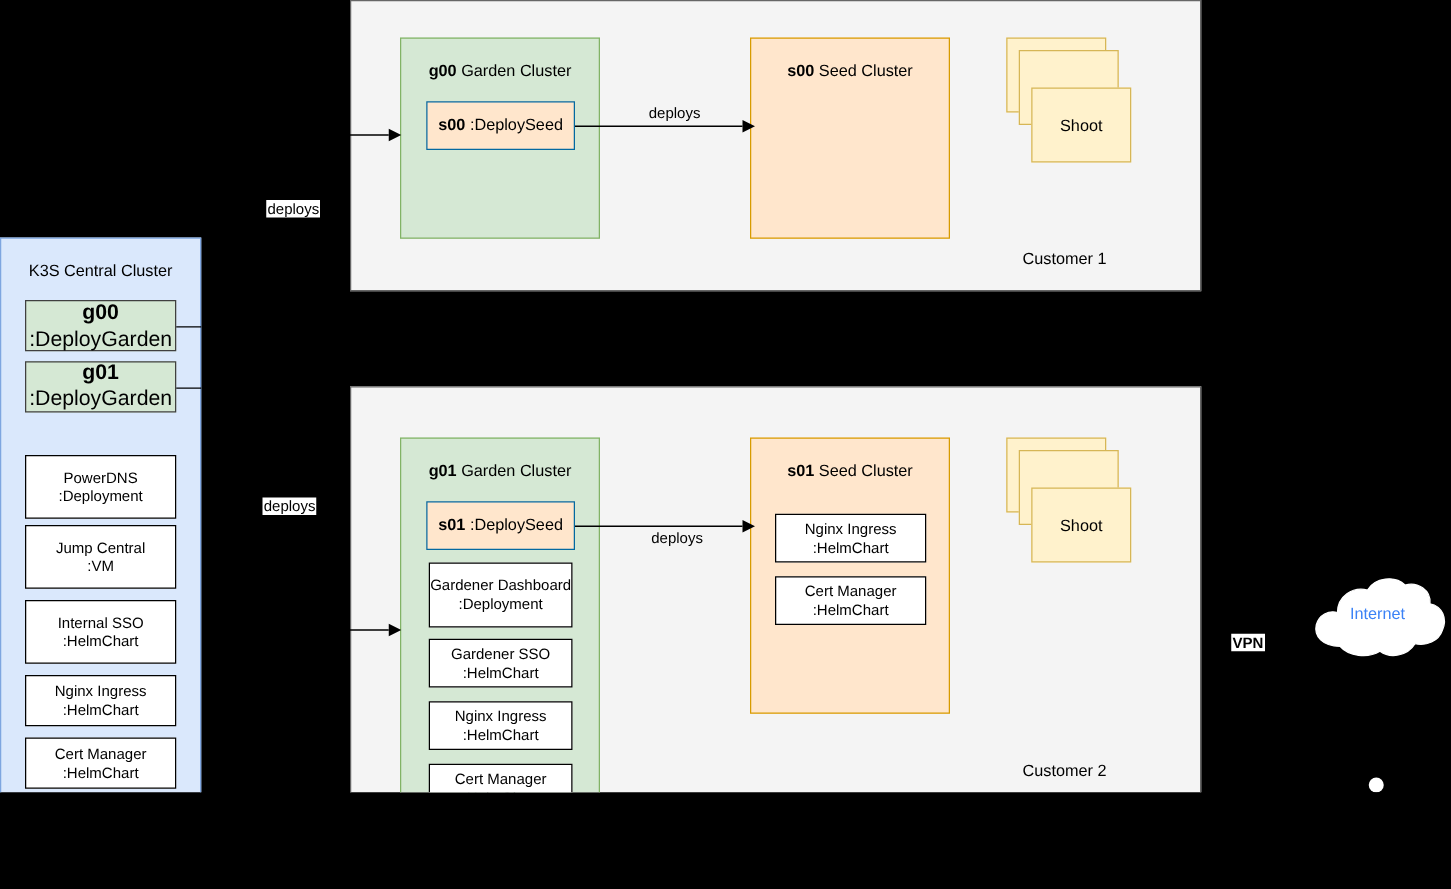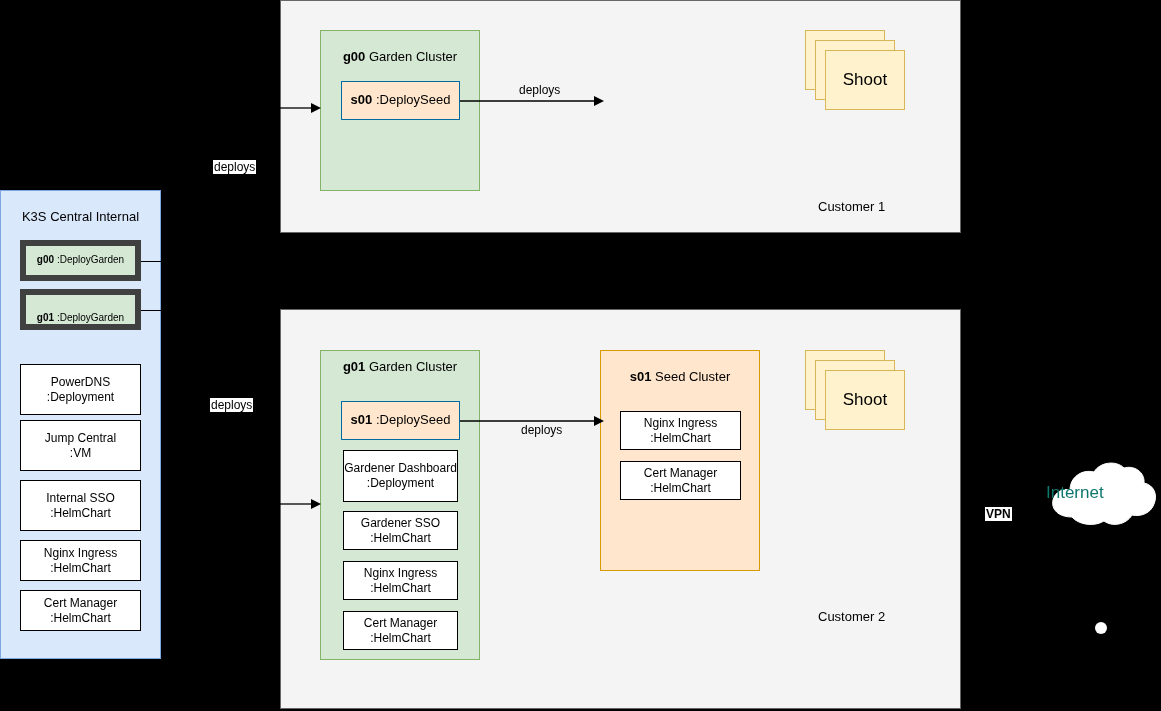--- a/index.html
+++ b/index.html
@@ -8,24 +8,23 @@
     padding: 0;
     background: #000000;
   }
   body {
     font-family: "Liberation Sans", sans-serif;
     -webkit-font-smoothing: antialiased;
   }
   #canvas {
     position: relative;
     width: 1161px;
-    height: 711px;
+    height: 634px;
     background: #000000;
     overflow: hidden;
-    border-radius: 18px;
   }
 
   
   .abs { position: absolute; box-sizing: border-box; }
 
   
   .panel {
     background: #f4f4f4;
     border: 1px solid #666666;
   }
@@ -53,22 +52,22 @@
     display: flex;
     align-items: center;
     justify-content: center;
     text-align: center;
     font-size: 12px;
     color: #000000;
     line-height: 1.25;
   }
   .node.green {
     background: #d5e8d4;
-    border: 6px solid #404040;
-    font-size: 10px;
+    border: 1px solid #404040;
+    font-size: 17px;
   }
   .node.orange {
     background: #ffe6cc;
     border: 1px solid #0369a1;
     font-size: 13px;
   }
   .node .nl { display: block; }
 
   
   .cluster-title {
@@ -84,22 +83,23 @@
 
   
   .shoot-card {
     background: #fff2cc;
     border: 1px solid #d6b656;
   }
   .shoot-card.front {
     display: flex;
     align-items: center;
     justify-content: center;
-    font-size: 17px;
+    font-size: 13px;
     color: #000000;
+    margin-top: 20px;
   }
 
   
   .label {
     position: absolute;
     font-size: 13px;
     color: #000000;
     white-space: nowrap;
     text-align: right;
   }
@@ -114,22 +114,23 @@
     position: absolute;
     height: 0;
     border-top: 1px solid #000000;
   }
 
   
   .cloud-wrap { position: absolute; }
   .cloud-text {
     position: absolute;
     left: 0; right: 0;
-    font-size: 17px;
-    color: #0f766e;
+    text-align: center;
+    font-size: 13px;
+    color: #3b82f6;
   }
 
   .dot {
     position: absolute;
     border-radius: 50%;
     background: #ffffff;
   }
 
   svg { display: block; overflow: visible; }
 </style>
@@ -147,20 +148,26 @@
     </div>
   </div>
 
   <div class="abs node orange" style="left:341px; top:81px; width:119px; height:39px;">
     <span>
       <b>s00</b>
       <span>:DeploySeed</span>
     </span>
   </div>
 
+  <div class="abs seed-cluster" style="left:600px; top:30px; width:160px; height:161px;">
+    <div class="cluster-title" style="top:18px;">
+      <b>s00</b>
+      <span>Seed Cluster</span>
+    </div>
+  </div>
 
   <div class="abs" style="left:805px; top:30px; width:100px; height:85px;">
     <div class="abs shoot-card" style="left:0px; top:0px; width:80px; height:60px;"></div>
     <div class="abs shoot-card" style="left:10px; top:10px; width:80px; height:60px;"></div>
     <div class="abs shoot-card front" style="left:20px; top:20px; width:80px; height:60px;">
       <span>Shoot</span>
     </div>
   </div>
 
   <div class="label" style="left:818px; top:199px;">Customer 1</div>
@@ -172,21 +179,21 @@
   </svg>
 
   <svg class="abs" style="left:280px; top:99px; width:42px; height:20px;" viewBox="0 0 42 20">
     <line x1="0" y1="9" x2="31" y2="9" stroke="#000000" stroke-width="1.3"></line>
     <path d="M31 4 L41 9 L31 14 Z" fill="#000000"></path>
   </svg>
 
   <div class="abs panel" style="left:280px; top:309px; width:681px; height:400px;"></div>
 
   <div class="abs garden-cluster" style="left:320px; top:350px; width:160px; height:310px;">
-    <div class="cluster-title" style="top:8px;text-align:center;">
+    <div class="cluster-title" style="top:18px;text-align:center;">
       <b>g01</b>
       <span>Garden Cluster</span>
     </div>
   </div>
 
   <div class="abs node orange" style="left:341px; top:401px; width:119px; height:39px;">
     <span>
       <b>s01</b>
       <span>:DeploySeed</span>
     </span>
@@ -252,21 +259,21 @@
     <line x1="0" y1="9" x2="134" y2="9" stroke="#000000" stroke-width="1.3"></line>
     <path d="M134 4 L144 9 L134 14 Z" fill="#000000"></path>
   </svg>
 
   <svg class="abs" style="left:280px; top:495px; width:42px; height:20px;" viewBox="0 0 42 20">
     <line x1="0" y1="9" x2="31" y2="9" stroke="#000000" stroke-width="1.3"></line>
     <path d="M31 4 L41 9 L31 14 Z" fill="#000000"></path>
   </svg>
 
   <div class="abs k3s-panel" style="left:0px; top:190px; width:161px; height:469px;">
-    <div class="cluster-title" style="top:18px;">K3S Central Internal</div>
+    <div class="cluster-title" style="top:18px;">K3S Central Cluster</div>
   </div>
 
   <div class="abs node green" style="left:20px; top:240px; width:121px; height:41px;">
     <span>
       <b>g00</b>
       <span>:DeployGarden</span>
     </span>
   </div>
 
   <div class="abs node green" style="left:20px; top:289px; width:121px; height:41px;align-items:flex-end;">

